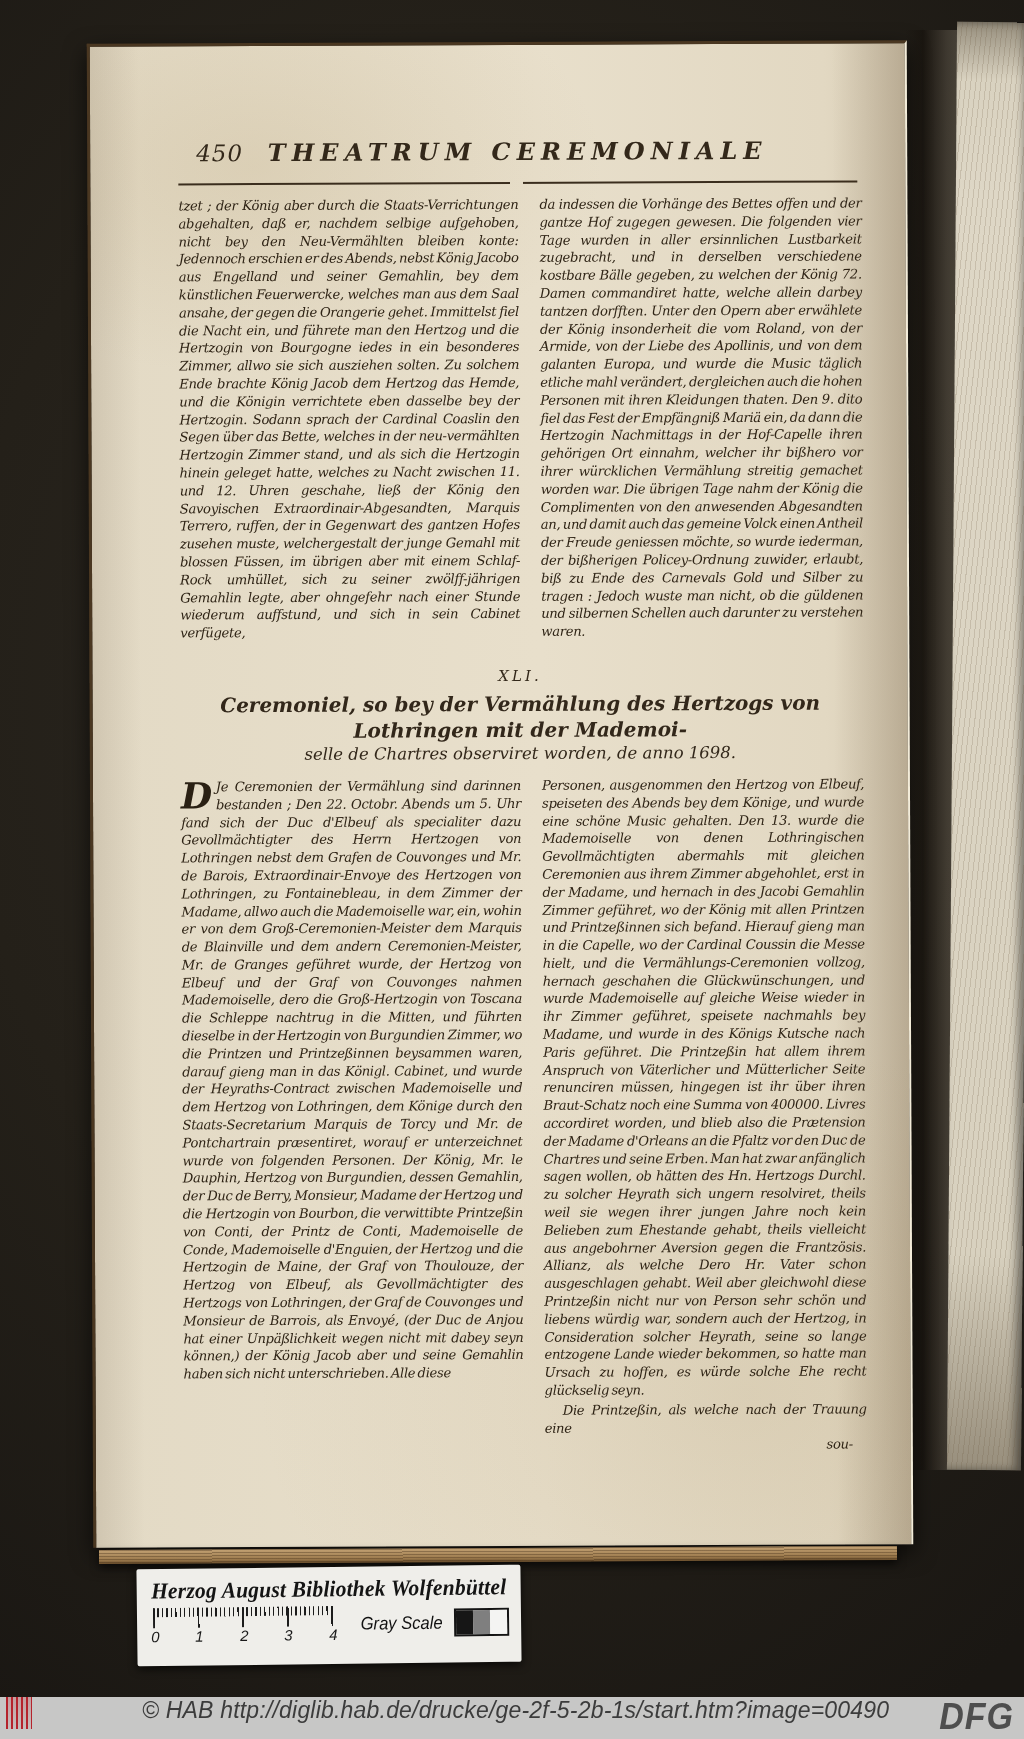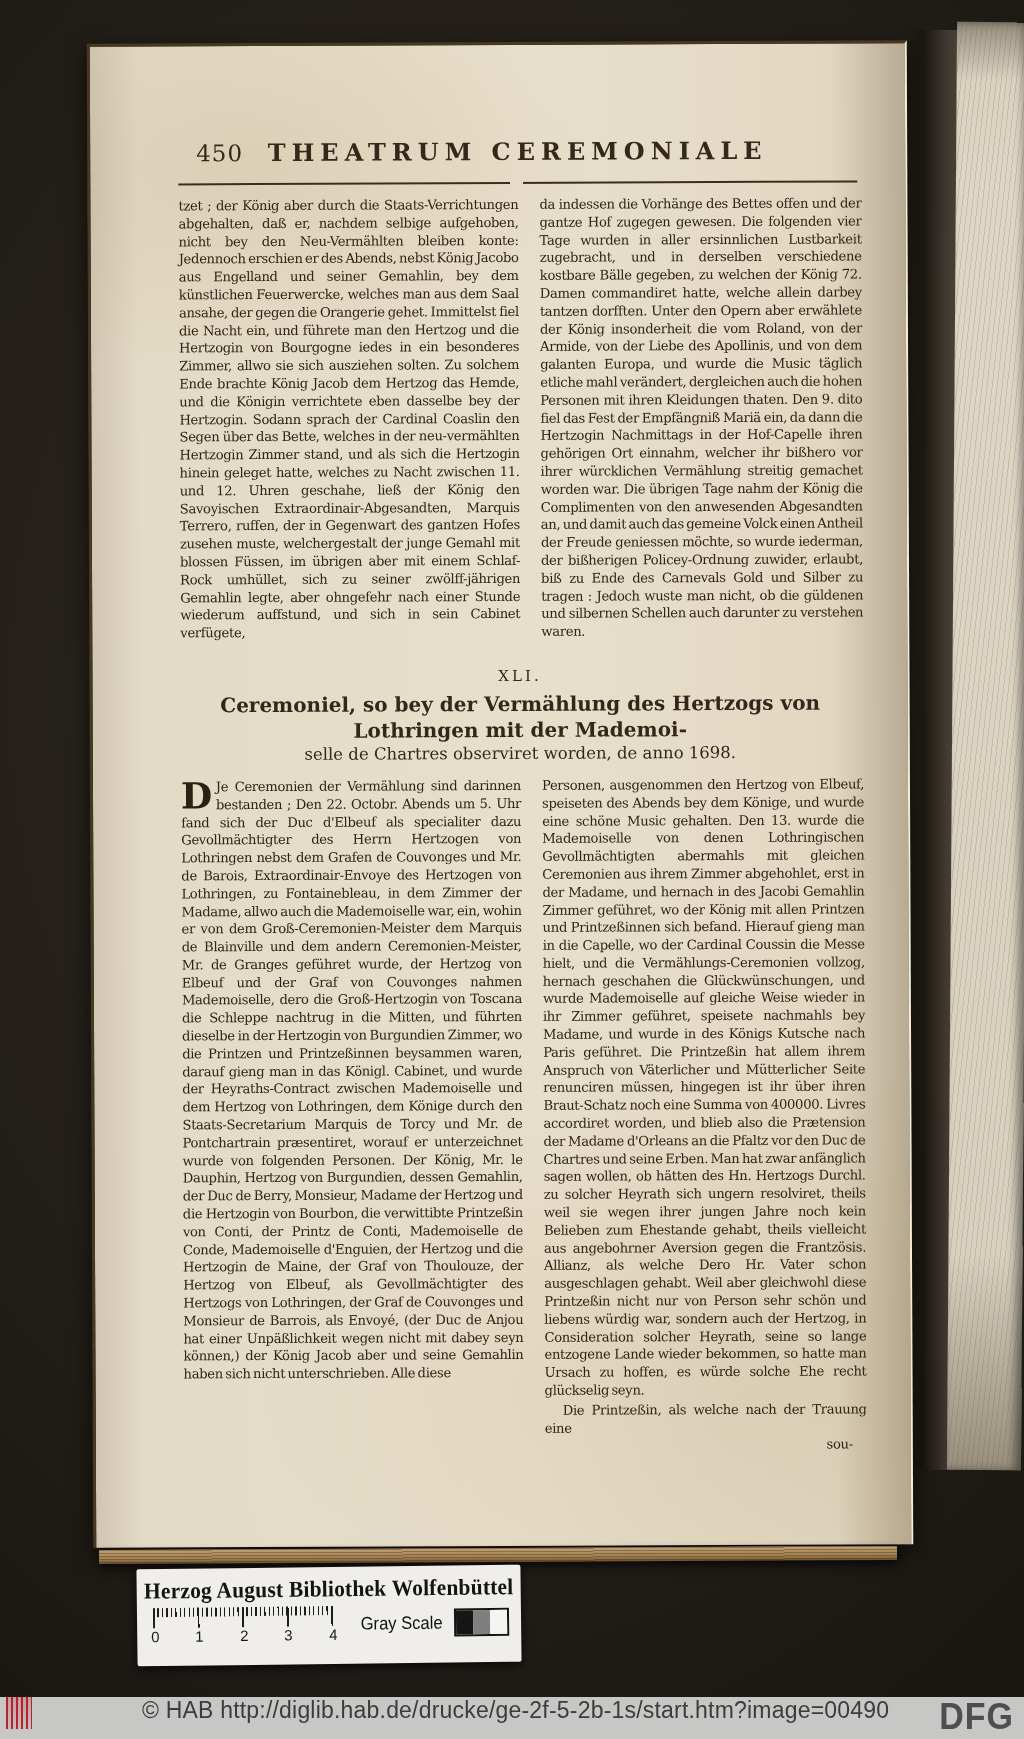--- a/index.html
+++ b/index.html
@@ -1,18 +1,18 @@
 <!DOCTYPE html>
 <html><head>
 <meta charset="utf-8">
 <style>
   html,body{margin:0;padding:0;}
   body{width:1024px;height:1739px;background:#14110e;font-family:"DejaVu Serif","Liberation Serif",serif;}
   .stage{position:relative;width:1024px;height:1739px;overflow:hidden;
-    background:radial-gradient(ellipse 900px 1200px at 45% 40%, #2b2722 0%, #242019 55%, #1a1713 100%);}
+    background:radial-gradient(ellipse 900px 1200px at 45% 40%, #2b2722 0%, #242019 55%, #1a1713 100%);font-style:italic;}
 
   
   .gutter-shadow{position:absolute;left:905px;top:30px;width:60px;height:1440px;
     background:linear-gradient(90deg, rgba(20,15,10,.0) 0%, rgba(20,15,10,.45) 30%, rgba(120,110,95,.35) 70%, rgba(160,150,130,.35) 100%);}
   .facing-page{position:absolute;left:952px;top:22px;width:74px;height:1448px;transform:rotate(.4deg);
     background:linear-gradient(180deg,#968e7d 0%,#d9d2c0 4%,#ded7c6 12%,#d8d1bf 85%,#9b9280 99%);
     box-shadow:-6px 0 10px rgba(0,0,0,.45) inset;}
   .facing-page::after{content:"";position:absolute;inset:0;
     background:repeating-linear-gradient(96deg, rgba(110,90,65,.20) 0 1px, rgba(0,0,0,0) 1px 5px);}
 

